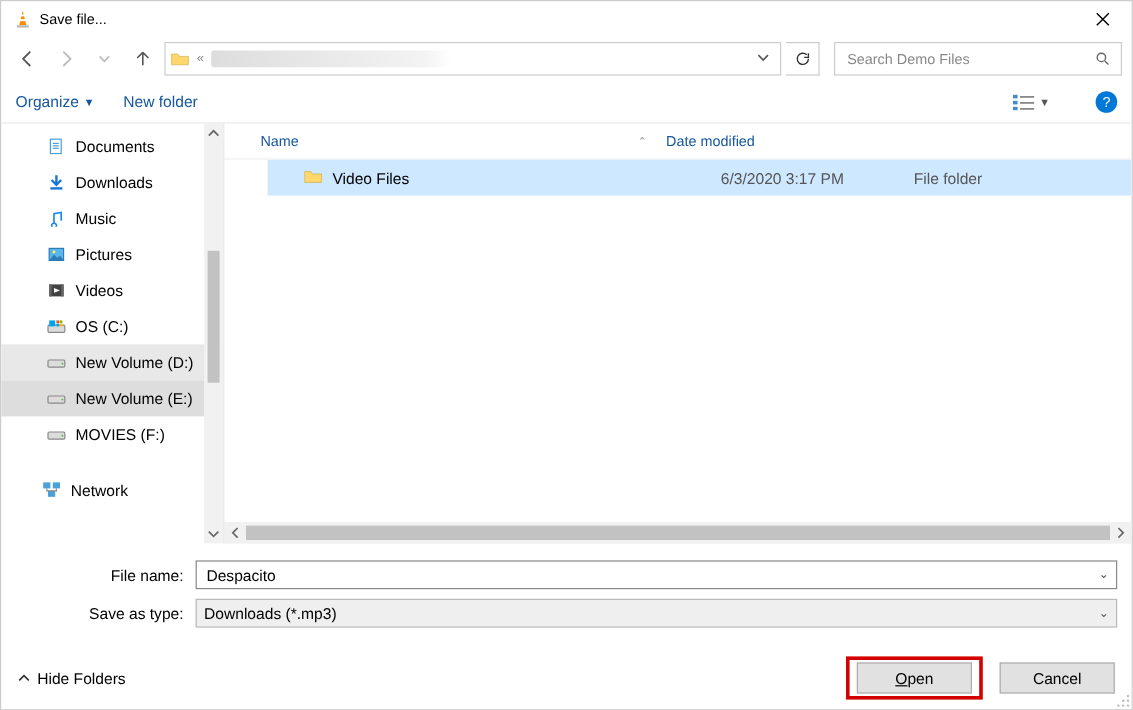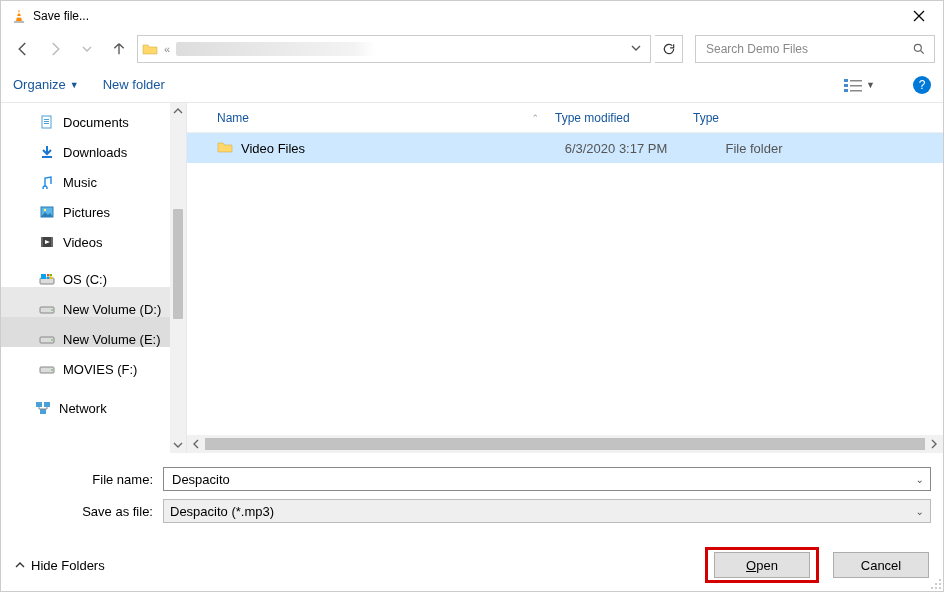--- a/index.html
+++ b/index.html
@@ -68,21 +68,21 @@
 
   .tree {
     width:186px; border-right:1px solid #e8e8e8; overflow:hidden; position:relative;
     padding-top:4px;
   }
   .tree-inner { height:100%; overflow:hidden; }
   .tree-item {
     display:flex; align-items:center; height:30px; padding:0 8px 0 38px; gap:8px;
     cursor:pointer; font-size:13px; white-space:nowrap;
   }
-  .tree-item.drive { padding-left:38px;align-items:flex-end; }
+  .tree-item.drive { padding-left:38px; }
   .tree-item.selected { background:#ddd; }
   .tree-item.highlight-region { background:#e8e8e8; }
   .tree-item .ticon { width:16px; height:16px; flex:0 0 16px; display:flex; align-items:center; justify-content:center; }
   .tree-scroll {
     position:absolute; right:0; top:0; width:16px; height:100%; background:#f1f1f1;
     display:flex; flex-direction:column; align-items:center;
   }
   .tree-scroll .arrow { width:16px; height:16px; display:flex; align-items:center; justify-content:center; color:#666; cursor:pointer; }
   .tree-scroll .thumb { width:10px; background:#c2c2c2; border-radius:1px; }
   .tree-section-gap { height:16px; }
@@ -97,21 +97,21 @@
   .col-date { width:138px; }
   .col-type { width:138px; }
   .col-size { flex:1; }
   .col .sort-ind { margin-left:auto; color:#999; font-size:9px; }
 
   .filelist { flex:1; overflow:hidden; position:relative; }
   .file-row {
     display:flex; align-items:center; height:30px; padding-left:22px; font-size:13px;
     cursor:pointer;
   }
-  .file-row.selected { background:#cde8ff; }
+  .file-row.selected { background:#cde8ff;margin-left:36px; }
   .fc { padding:0 8px; }
   .fc-name { width:338px; display:flex; align-items:center; gap:8px; }
   .fc-date { width:138px; color:#555; }
   .fc-type { width:138px; color:#555; }
   .fc-size { flex:1; color:#555; }
 
   .hscroll {
     height:18px; background:#f1f1f1; display:flex; align-items:center;
   }
   .hscroll .harrow { width:18px; height:18px; display:flex; align-items:center; justify-content:center; color:#666; cursor:pointer; }
@@ -380,24 +380,21 @@
     </div>
   </div>
 
   <div class="filearea">
     <div class="columns">
       <div class="col col-name">
         <span>Name</span>
         <span class="sort-ind">⌃</span>
       </div>
       <div class="col col-date">
-          <span>Type modified</span>
-        </div>
-      <div class="col col-type">
-          <span>Type</span>
+          <span>Date modified</span>
         </div>
     </div>
     <div class="filelist">
       <div class="file-row selected">
         <div class="fc fc-name">
           <span>
             <svg viewBox="0 0 16 16" width="16" height="16">
                 <path class="folder-svg" d="M1 4 h5 l1.5 2 H15 v7 H1 z"></path>
               </svg>
           </span>
@@ -428,23 +425,23 @@
 
 <div class="fn-section">
   <div class="fn-row">
     <div class="fn-label">File name:</div>
     <div class="fn-input-wrap">
       <input type="text" value="Despacito" style="">
       <span class="drop-caret">⌄</span>
     </div>
   </div>
   <div class="fn-row">
-    <div class="fn-label">Save as file:</div>
+    <div class="fn-label">Save as type:</div>
     <div class="fn-select-wrap">
-      <span class="val">Despacito (*.mp3)</span>
+      <span class="val">Downloads (*.mp3)</span>
       <span class="drop-caret">⌄</span>
     </div>
   </div>
 </div>
 
 <div class="bottombar">
   <div class="hide-folders">
     <span><svg width="10" height="10" viewBox="0 0 10 10">
           <path d="M1 7 L5 3 L9 7" fill="none" stroke="#333" stroke-width="1.4"></path>
         </svg></span>

